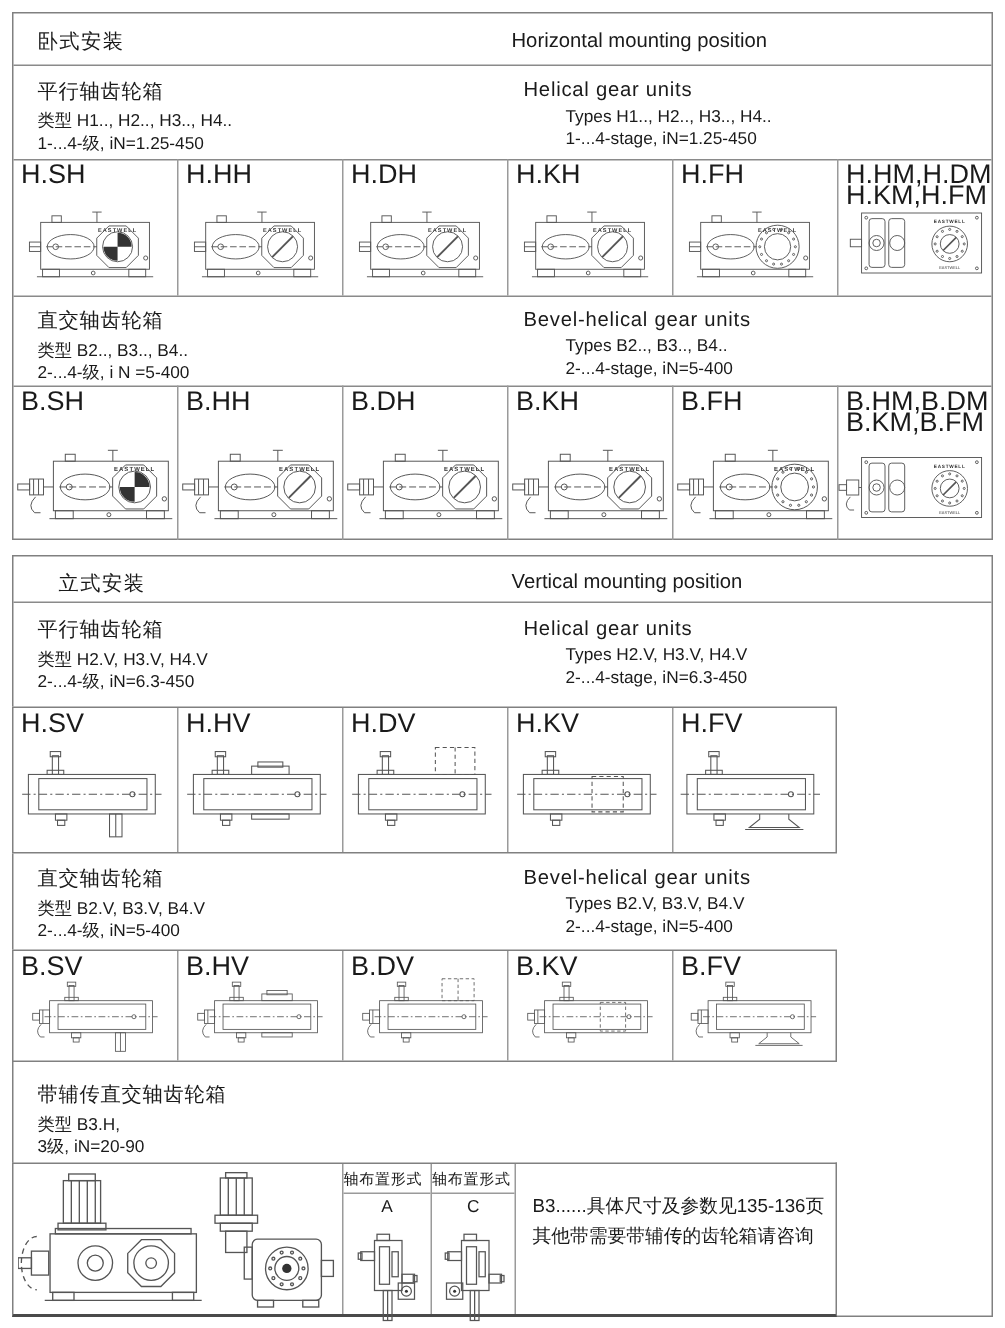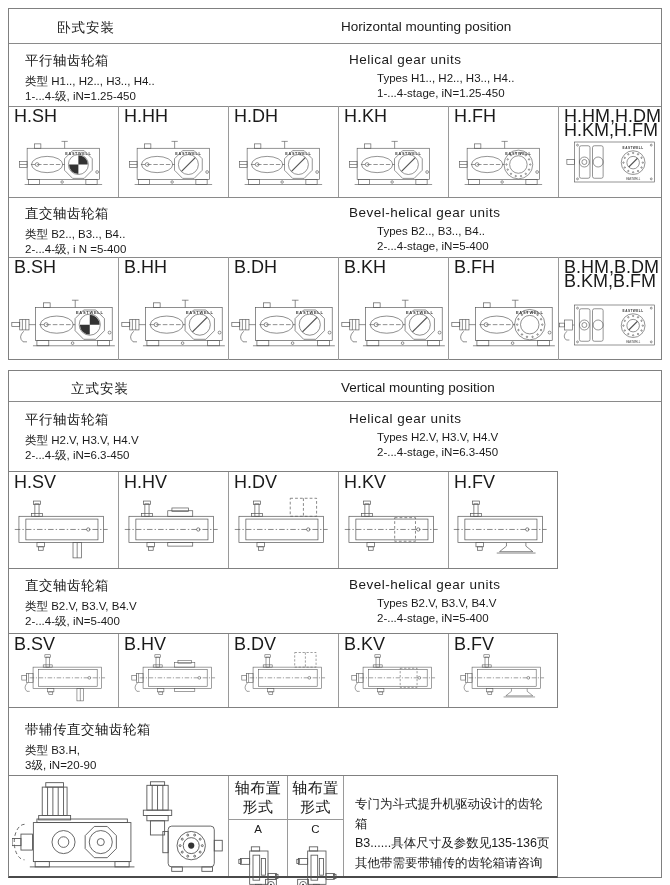--- a/index.html
+++ b/index.html
@@ -2,21 +2,21 @@
 <html><head>
 <meta charset="utf-8">
 <style>
   html,body{margin:0;padding:0;background:#fff;}
   #canvas{position:relative;width:670px;height:885px;background:#fff;overflow:hidden;
           font-family:"Liberation Sans","DejaVu Sans",sans-serif;color:#1a1a1a;}
   .tbl{position:absolute;border:1px solid #808080;box-sizing:border-box;background:#fff;}
   #t1{left:8px;top:8px;width:654px;height:352px;}
   #t2{left:8px;top:370px;width:654px;height:508px;}
   .hline{position:absolute;left:0;right:0;border-top:1px solid #8a8a8a;height:0;}
-  .tzh{position:absolute;font-size:13.5px;letter-spacing:1px;margin-left:32px;}
+  .tzh{position:absolute;font-size:13.5px;letter-spacing:1px;}
   .ten{position:absolute;font-size:13.5px;}
   .gh{position:absolute;}
   .gname{font-size:13.5px;margin-bottom:4px;letter-spacing:.5px;}
   .gl{font-size:11.5px;line-height:15px;}
   .ind{margin-left:28px;}
   .irow{position:absolute;left:0;width:652px;display:flex;box-sizing:border-box;}
   .cell{width:110px;border-right:1px solid #9a9a9a;box-sizing:border-box;position:relative;}
   .cell.last{flex:1;border-right:none;}
   .clabel{position:absolute;left:5px;top:3px;font-size:18px;line-height:14px;white-space:nowrap;}
   .cdraw{position:absolute;left:50%;transform:translateX(-50%);bottom:5px;}
@@ -25,21 +25,21 @@
   .dv{width:104px;height:74px;}
   .dv2{width:104px;height:54px;}
   .imgbox{position:absolute;left:-1px;width:550px;border:1px solid #808080;box-sizing:border-box;display:flex;background:#fff;text-align:center;}
   .imgbox .cell{width:110px;}
   .imgbox .cell.last{flex:1;border-right:none;}
   .bottombox{position:absolute;left:-1px;top:404px;width:550px;height:103px;border:1px solid #808080;
              border-bottom:2px solid #4a4a4a;box-sizing:border-box;display:flex;background:#fff;}
   .bcell-draw{width:220px;border-right:1px solid #9a9a9a;box-sizing:border-box;position:relative;}
   .bcol{width:59px;border-right:1px solid #9a9a9a;box-sizing:border-box;display:flex;flex-direction:column;align-items:center;}
   .bcol2{width:56px;}
-  .bhead{font-size:15px;letter-spacing:.5px;padding:3px 0 2px 0;border-bottom:1px solid #9a9a9a;width:100%;text-align:center;box-sizing:border-box;}
+  .bhead{font-size:10px;letter-spacing:.5px;padding:3px 0 2px 0;border-bottom:1px solid #9a9a9a;width:100%;box-sizing:border-box;}
   .bletter{font-size:11.5px;padding-top:3px;}
   .bdiag{width:46px;height:70px;margin-top:1px;}
   .bnote{flex:1;box-sizing:border-box;padding:19px 6px 0 11px;font-size:12.5px;line-height:19.5px;}
   .auxdraw{position:absolute;left:3px;top:4px;width:213px;height:94px;}
   svg{display:block;width:100%;height:100%;}
 </style>
 </head>
 <body>
 
 <div id="canvas">
@@ -834,20 +834,19 @@
                 <rect x="22" y="58" width="7" height="24"></rect>
                 <line x1="25.5" y1="58" x2="25.5" y2="82"></line>
                 <rect x="3" y="52" width="13" height="13"></rect>
                 <circle cx="9.5" cy="58.5" r="4"></circle>
                 <circle cx="9.5" cy="58.5" r="1.2" fill="#333" stroke="none"></circle>
               </g>
             </svg>
           </div>
       </div>
       <div class="bnote">
-        <div>专门为斗式提升机驱动设计的齿轮箱</div>
         <div>B3......具体尺寸及参数见135-136页</div>
         <div>其他带需要带辅传的齿轮箱请咨询</div>
       </div>
     </div>
   </div>
 
 </div>
 
 </body></html>

